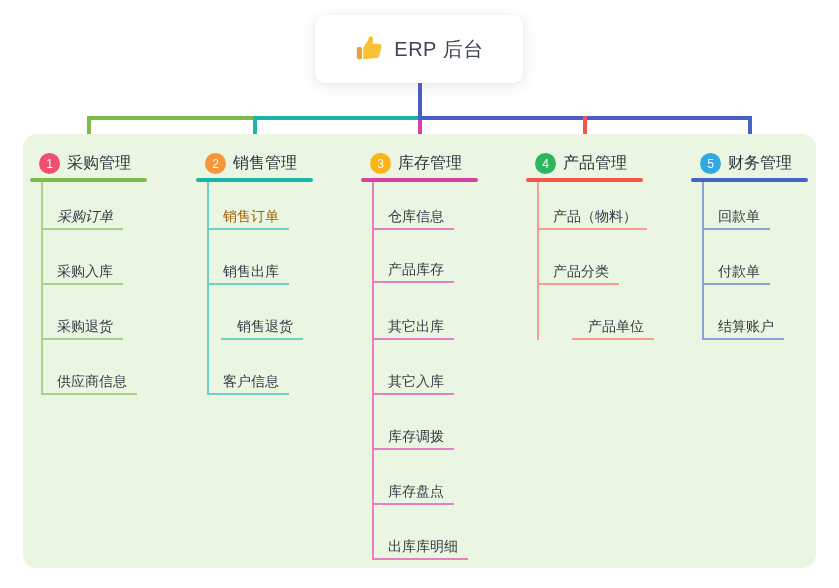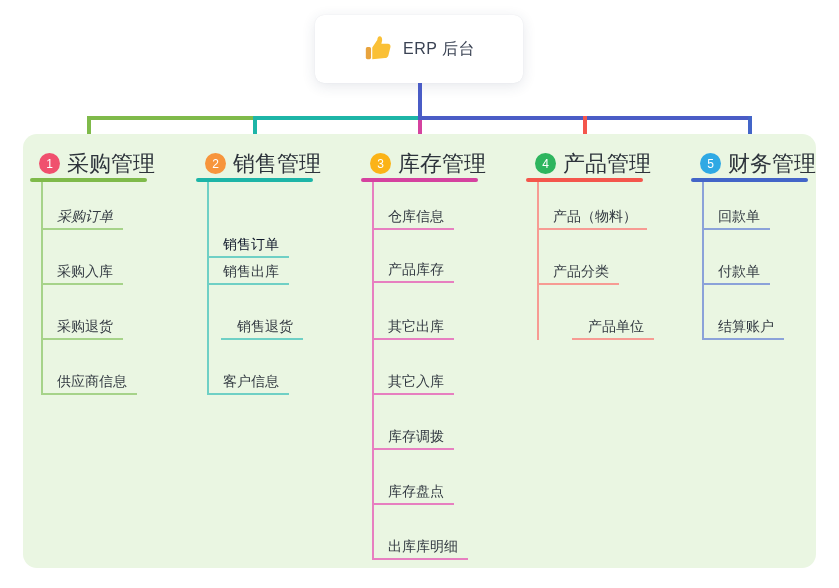--- a/index.html
+++ b/index.html
@@ -5,31 +5,31 @@
   html,body{margin:0;padding:0;background:#ffffff;}
   body{font-family:"Liberation Sans","DejaVu Sans",sans-serif;}
   .canvas{position:relative;width:839px;height:588px;background:#ffffff;overflow:hidden;}
   .panel{position:absolute;border-radius:14px;}
   .seg{position:absolute;}
   .root-card{
     position:absolute;display:flex;align-items:center;justify-content:center;gap:11px;
     background:#ffffff;border-radius:9px;box-shadow:0 3px 14px rgba(40,60,90,.12), 0 0 1px rgba(40,60,90,.12);
     cursor:pointer;
   }
-  .root-label{font-size:16px;letter-spacing:.5px;}
+  .root-label{font-size:20px;letter-spacing:.5px;}
   .branch-title{
     position:absolute;display:flex;align-items:center;gap:7px;height:25px;
     padding-left:9px;box-sizing:border-box;cursor:pointer;white-space:nowrap;
   }
   .badge{
     width:21px;height:21px;border-radius:50%;flex:0 0 auto;
     display:flex;align-items:center;justify-content:center;
     color:#ffffff;font-size:12px;line-height:1;
   }
-  .branch-label{font-size:22px;color:#2d333b;}
+  .branch-label{font-size:16px;color:#2d333b;}
   .title-underline{position:absolute;height:4px;border-radius:2px;}
   .vline{position:absolute;width:2px;}
   .child{
     position:absolute;line-height:24px;font-size:14px;color:#333a42;
     padding:0 10px 0 16px;white-space:nowrap;cursor:pointer;
   }
 </style>
 </head>
 <body>
 
@@ -69,21 +69,21 @@
       <div class="child" style="left: 41px; top: 204px; border-bottom: 2px solid rgb(166, 211, 137); color: rgb(51, 58, 66); font-style: italic;">采购订单</div>
       <div class="child" style="left: 41px; top: 259px; border-bottom: 2px solid rgb(166, 211, 137); color: rgb(51, 58, 66);">采购入库</div>
       <div class="child" style="left: 41px; top: 314px; border-bottom: 2px solid rgb(166, 211, 137); color: rgb(51, 58, 66);">采购退货</div>
       <div class="child" style="left: 41px; top: 369px; border-bottom: 2px solid rgb(166, 211, 137); color: rgb(51, 58, 66);">供应商信息</div>
       <div class="branch-title" style="left: 196px; top: 151px; width: 117px;">
         <div class="badge" style="background: rgb(247, 149, 60);">2</div>
         <div class="branch-label">销售管理</div>
       </div>
       <div class="title-underline" style="left: 196px; top: 178px; width: 117px; background: rgb(29, 181, 167);"></div>
       <div class="vline" style="left: 207px; top: 182px; height: 213px; background: rgb(111, 208, 197);"></div>
-      <div class="child" style="left: 207px; top: 204px; border-bottom: 2px solid rgb(111, 208, 197); color: #0f172a; margin-top: 28px;">销售订单</div>
+      <div class="child" style="left: 207px; top: 204px; border-bottom: 2px solid rgb(111, 208, 197); color: #a16207;">销售订单</div>
       <div class="child" style="left: 207px; top: 259px; border-bottom: 2px solid rgb(111, 208, 197); color: rgb(51, 58, 66);">销售出库</div>
       <div class="child" style="left: 221px; top: 314px; border-bottom: 2px solid rgb(111, 208, 197); color: rgb(51, 58, 66);">销售退货</div>
       <div class="child" style="left: 207px; top: 369px; border-bottom: 2px solid rgb(111, 208, 197); color: rgb(51, 58, 66);">客户信息</div>
       <div class="branch-title" style="left: 361px; top: 151px; width: 117px;">
         <div class="badge" style="background: rgb(251, 179, 23);">3</div>
         <div class="branch-label">库存管理</div>
       </div>
       <div class="title-underline" style="left: 361px; top: 178px; width: 117px; background: rgb(213, 66, 159);"></div>
       <div class="vline" style="left: 372px; top: 182px; height: 378px; background: rgb(231, 127, 192);"></div>
       <div class="child" style="left: 372px; top: 204px; border-bottom: 2px solid rgb(231, 127, 192); color: rgb(51, 58, 66);">仓库信息</div>

